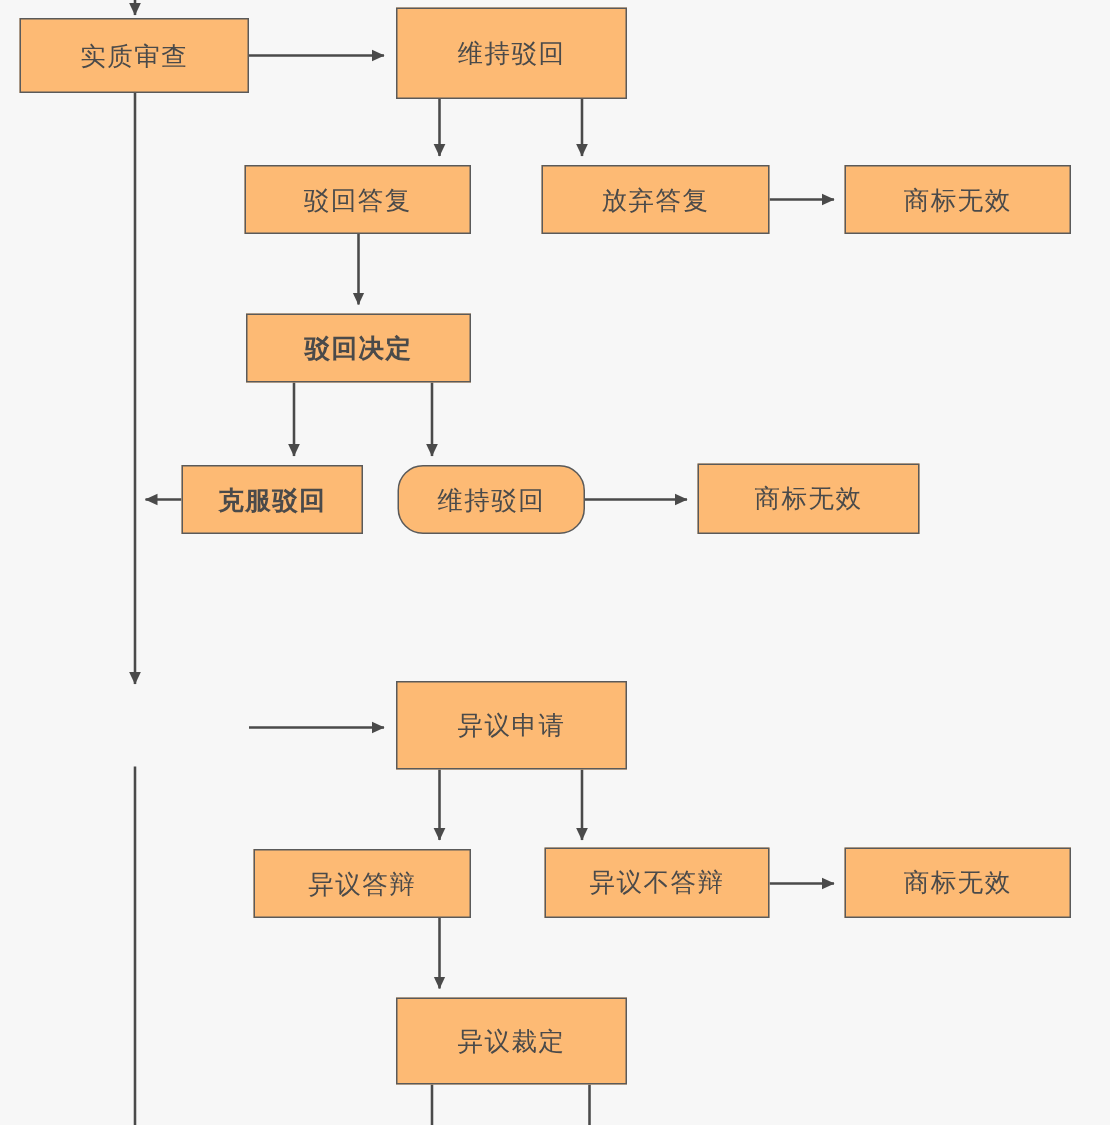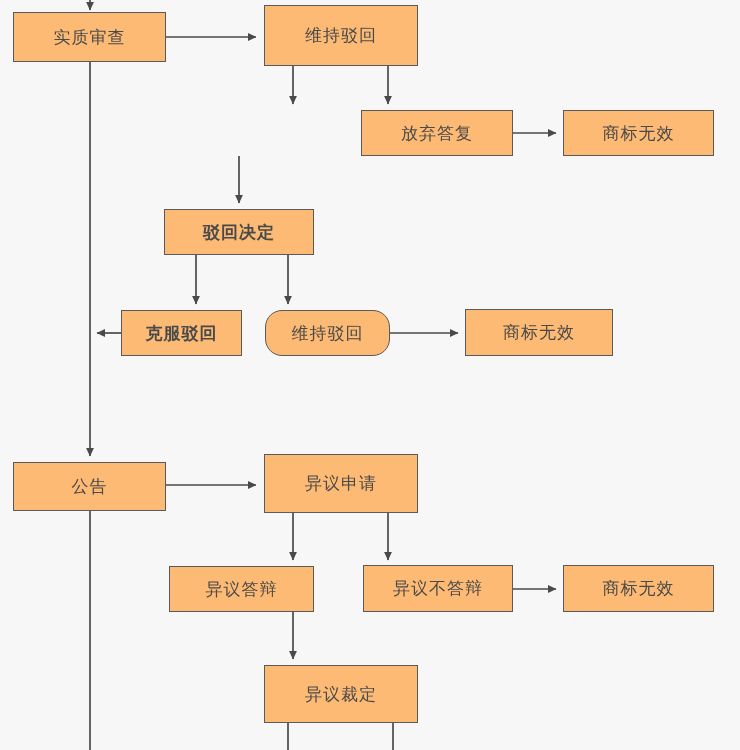--- a/index.html
+++ b/index.html
@@ -103,40 +103,40 @@
 
     </g>
   </svg>
 
   <div class="node" style="left: 13px; top: 12px; width: 153px; height: 50px;">
     <span class="node-label">实质审查</span>
   </div>
   <div class="node" style="left: 264px; top: 5px; width: 154px; height: 61px;">
     <span class="node-label">维持驳回</span>
   </div>
+  <div class="node" style="left: 163px; top: 110px; width: 151px; height: 46px;">
+    <span class="node-label">驳回答复</span>
+  </div>
   <div class="node" style="left: 361px; top: 110px; width: 152px; height: 46px; font-family: Liberation Serif, serif;">
     <span class="node-label">放弃答复</span>
   </div>
   <div class="node" style="left: 563px; top: 110px; width: 151px; height: 46px;">
     <span class="node-label">商标无效</span>
   </div>
   <div class="node" style="left: 164px; top: 209px; width: 150px; height: 46px; font-weight: bold;">
     <span class="node-label">驳回决定</span>
   </div>
   <div class="node" style="left: 121px; top: 310px; width: 121px; height: 46px; font-weight: bold;">
     <span class="node-label">克服驳回</span>
   </div>
   <div class="node" style="left: 265px; top: 310px; width: 125px; height: 46px; border-radius: 17px;">
     <span class="node-label">维持驳回</span>
   </div>
   <div class="node" style="left: 465px; top: 309px; width: 148px; height: 47px;">
     <span class="node-label">商标无效</span>
-  </div>
-  <div class="node" style="left: 13px; top: 462px; width: 153px; height: 49px;">
-    <span class="node-label">公告</span>
   </div>
   <div class="node" style="left: 264px; top: 454px; width: 154px; height: 59px;">
     <span class="node-label">异议申请</span>
   </div>
   <div class="node" style="left: 169px; top: 566px; width: 145px; height: 46px;">
     <span class="node-label">异议答辩</span>
   </div>
   <div class="node" style="left: 363px; top: 565px; width: 150px; height: 47px;">
     <span class="node-label">异议不答辩</span>
   </div>

